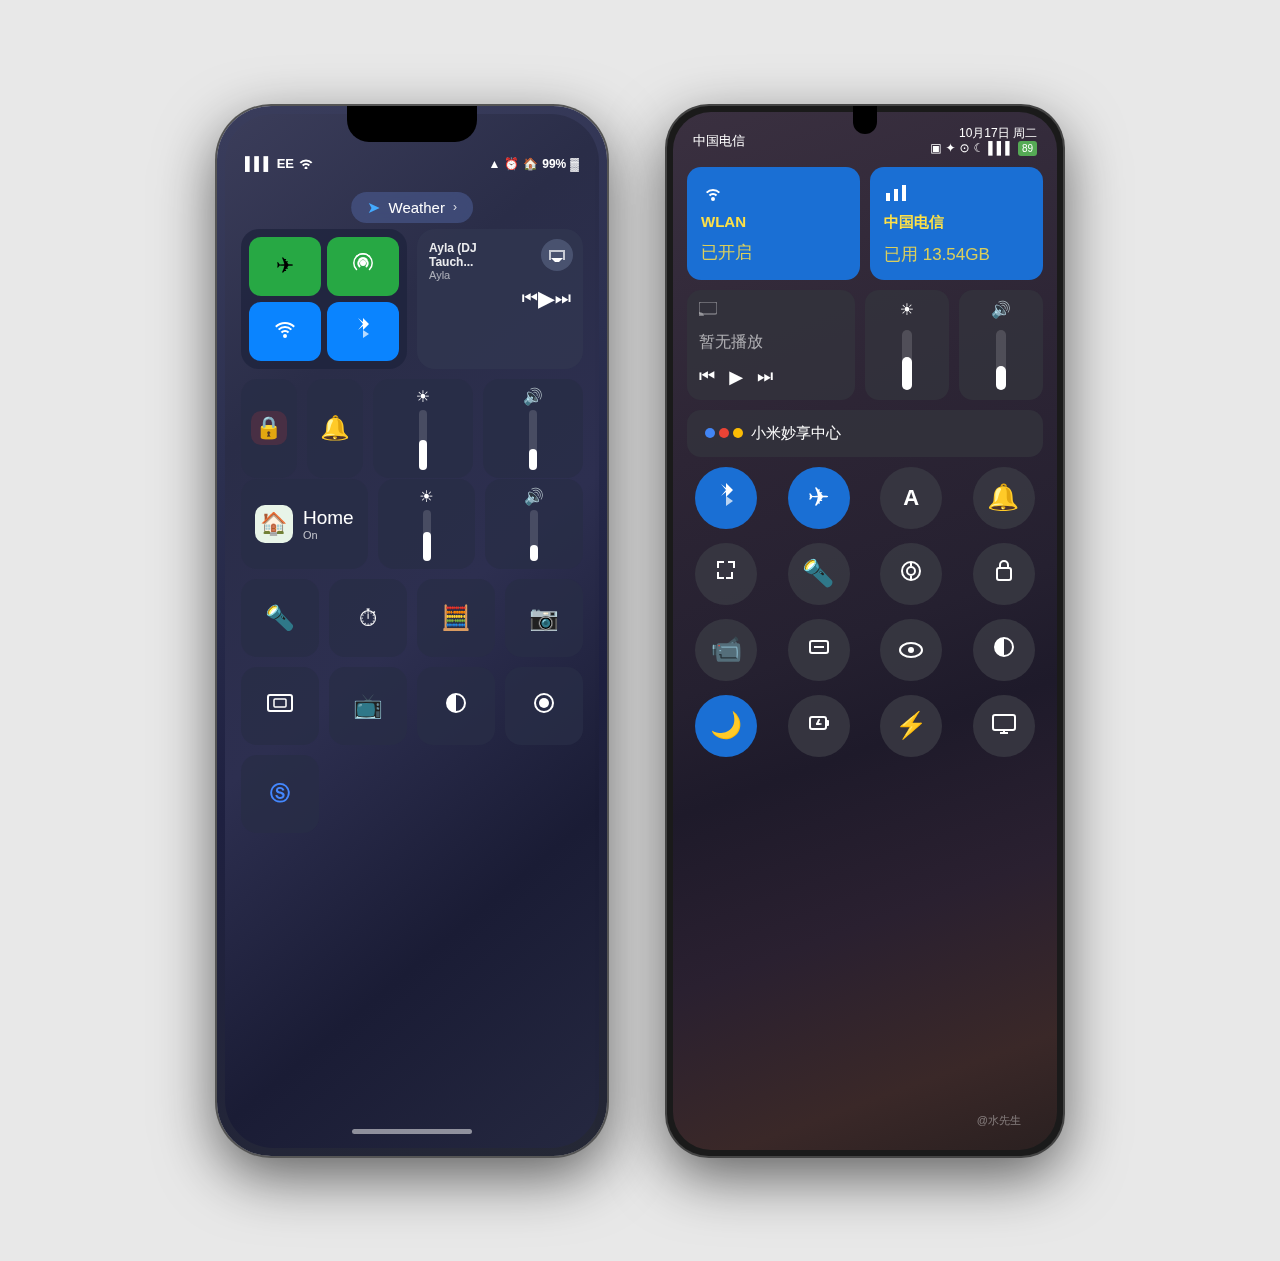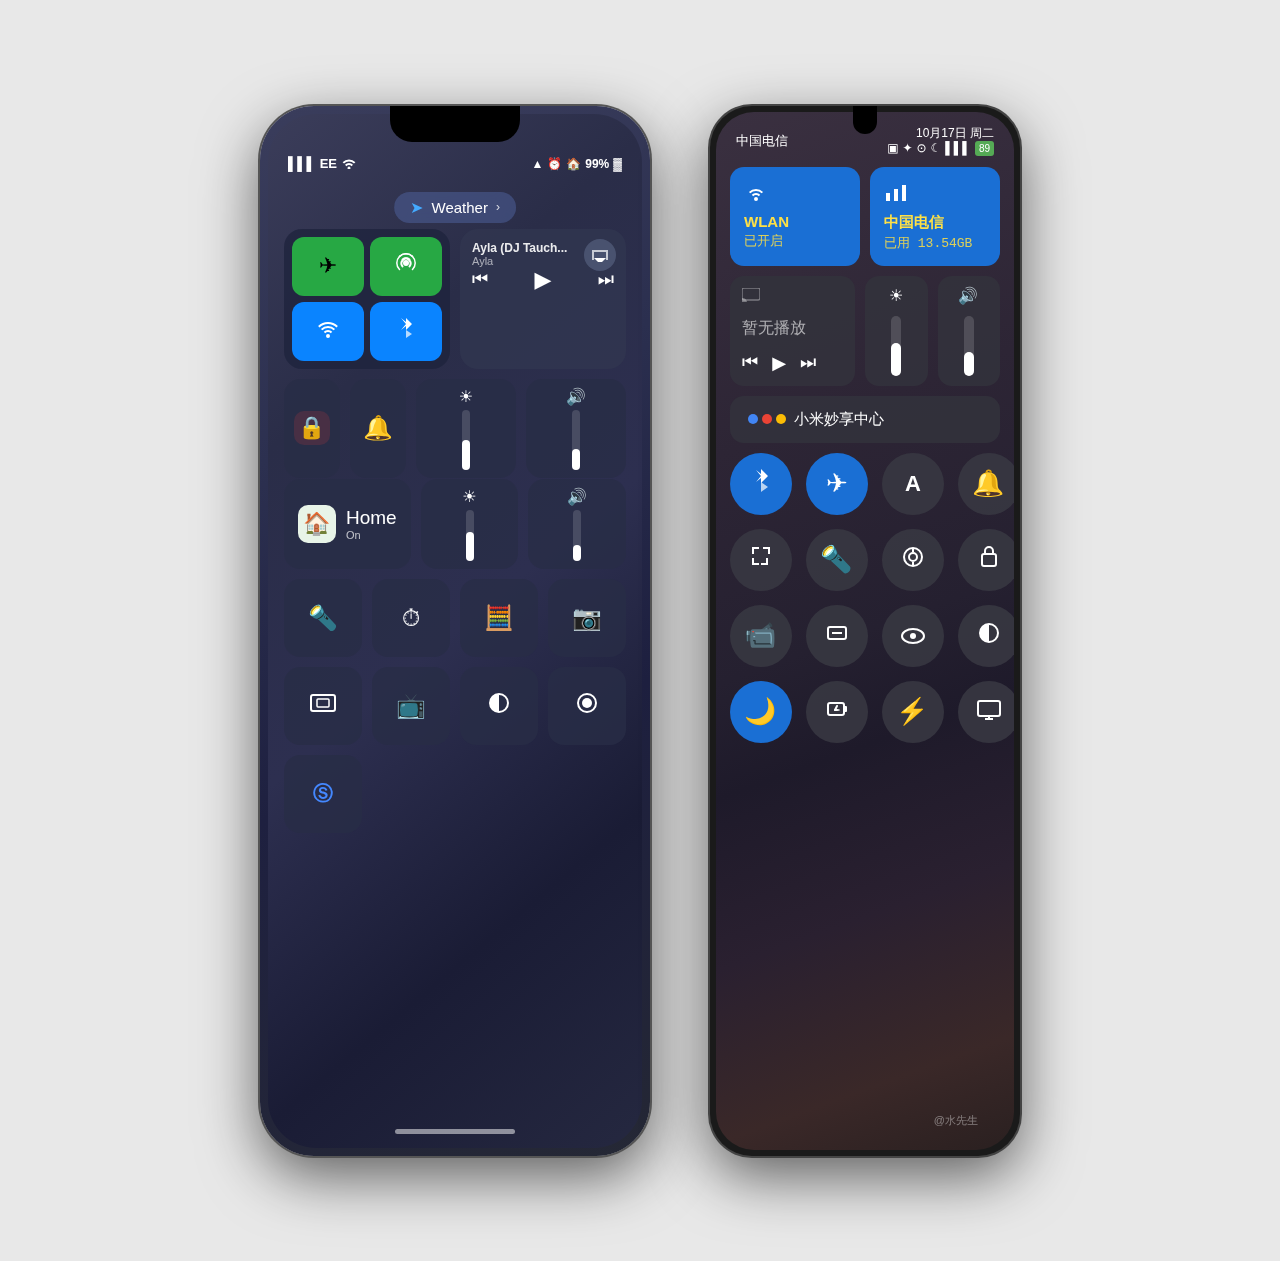--- a/index.html
+++ b/index.html
@@ -124,21 +124,21 @@
     }
     .net-btn.active-green { background: #27a844; }
     .net-btn.active-blue  { background: #0a84ff; }
 
     .media-card {
       background: rgba(50,55,80,0.75);
       border-radius: 18px;
       padding: 12px;
       position: relative;
       display: flex;
-      flex-direction: column;
+      flex-direction: row;
       justify-content: flex-start;
     }
     .media-airplay {
       position: absolute;
       top: 10px; right: 10px;
       width: 32px; height: 32px;
       background: rgba(80,90,120,0.8);
       border-radius: 50%;
       display: flex; align-items: center; justify-content: center;
       font-size: 14px; color: #fff;
@@ -242,21 +242,21 @@
     .home-indicator {
       position: absolute;
       bottom: 14px; left: 50%; transform: translateX(-50%);
       width: 120px; height: 5px;
       background: rgba(255,255,255,0.5);
       border-radius: 3px;
     }
 
     
     .android {
-      width: 310px;
+      width: 396px;
       height: 1050px;
       background: #1a1a1a;
       border-radius: 42px;
       position: relative;
       box-shadow: 0 0 0 2px #444, 0 20px 60px rgba(0,0,0,0.6);
       overflow: hidden;
     }
     .android-screen {
       position: absolute;
       top: 6px; left: 6px; right: 6px; bottom: 6px;
@@ -309,21 +309,21 @@
       margin-bottom: 10px;
     }
     .and-tile-blue {
       background: #1a6fd4;
       border-radius: 14px;
       padding: 14px;
       color: #fde047;
       cursor: pointer;
     }
     .and-tile-title { font-size: 15px; font-weight: 600; }
-    .and-tile-sub { font-size: 13px; opacity: 0.85; margin-top: 2px; font-family: Liberation Mono, monospace; }
+    .and-tile-sub { font-size: 17px; opacity: 0.85; margin-top: 11px; }
     .and-tile-icon { font-size: 22px; margin-bottom: 6px; }
 
     
     .and-row2 {
       display: grid;
       grid-template-columns: 2fr 1fr 1fr;
       gap: 10px;
       margin-bottom: 10px;
       height: 110px;
     }

